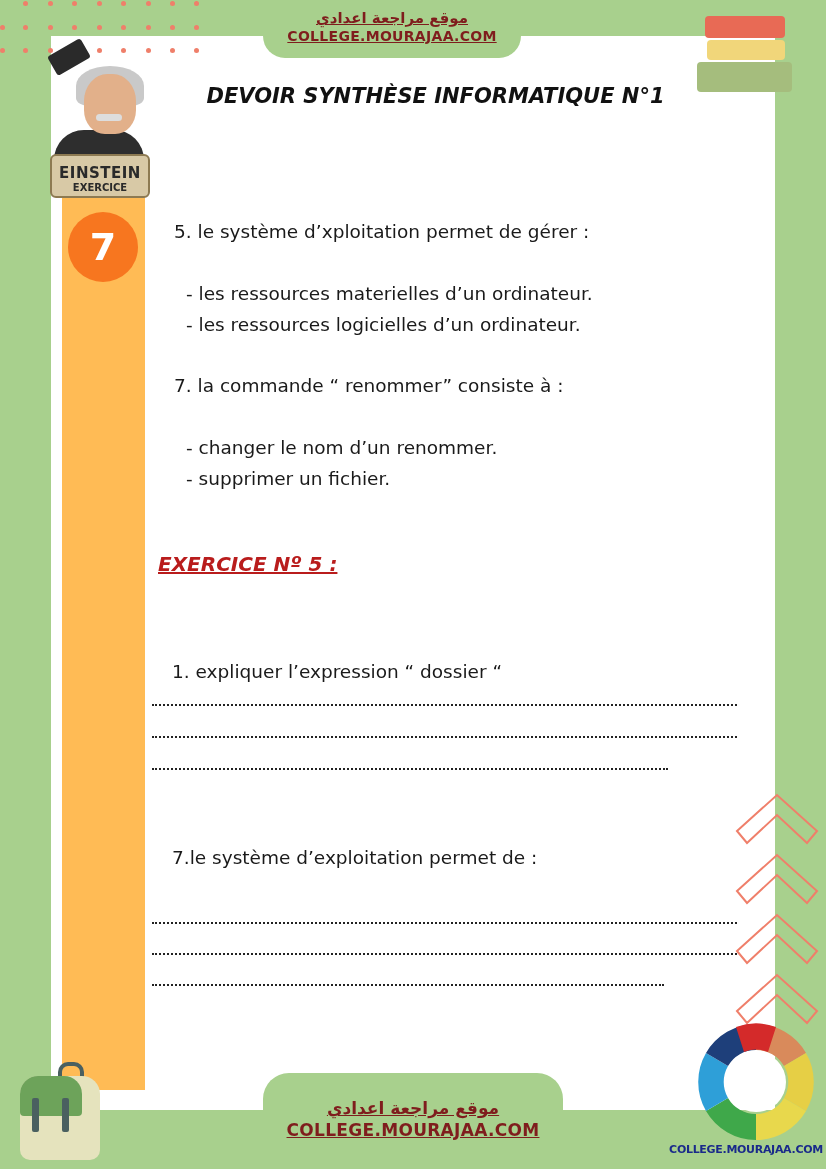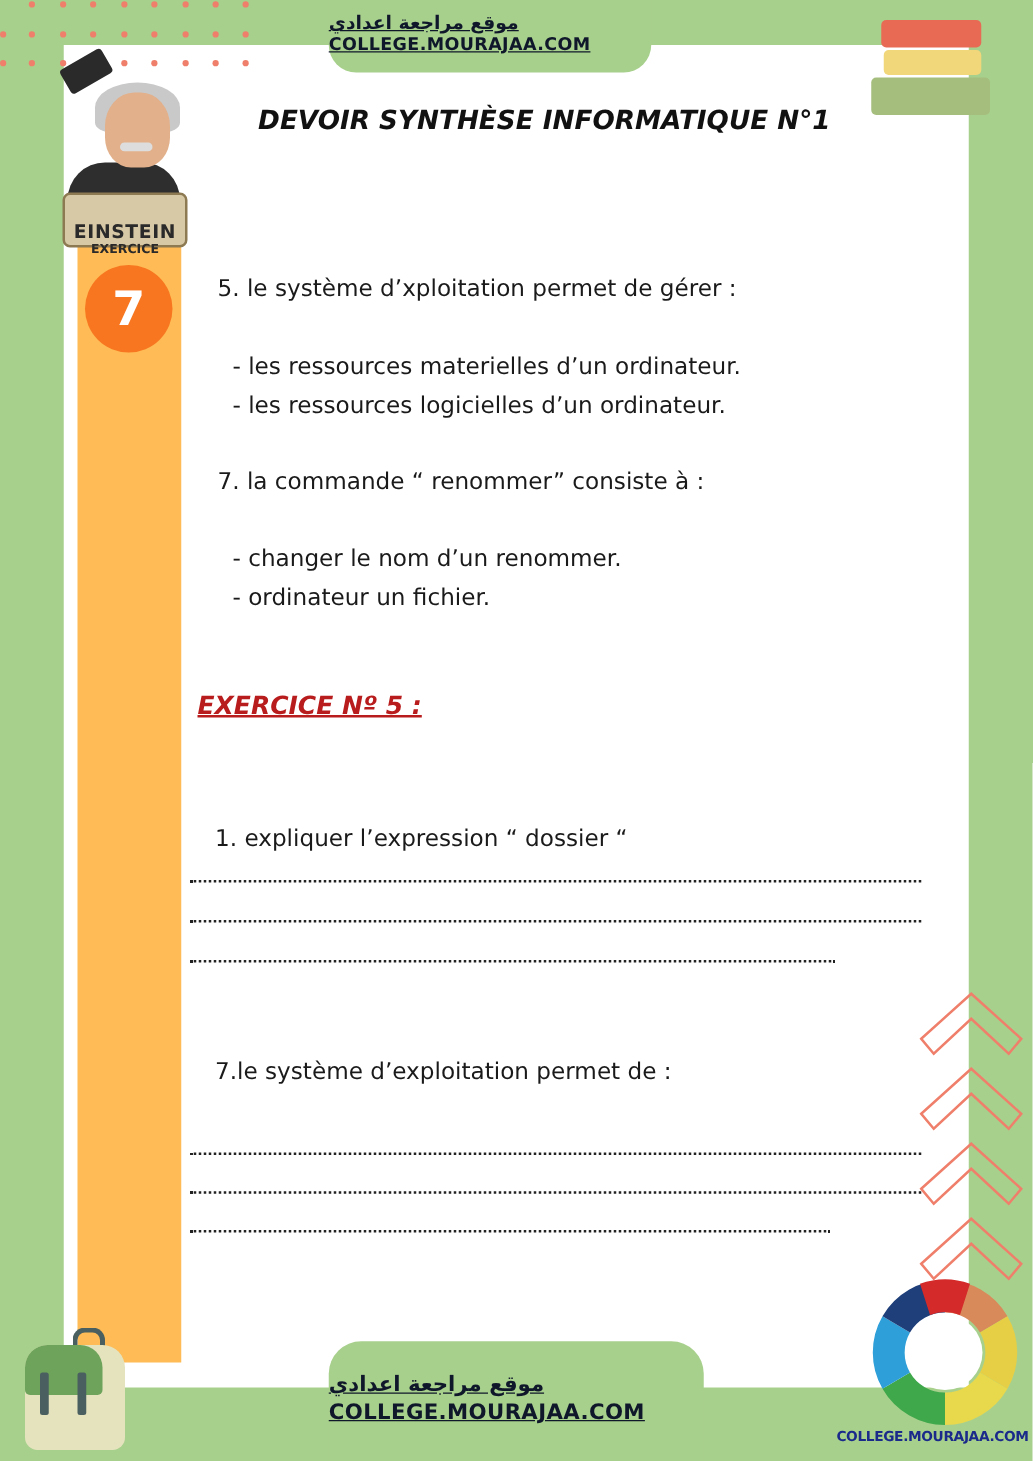--- a/index.html
+++ b/index.html
@@ -10,21 +10,21 @@
   }
   .sheet {
     position:absolute; left:51px; top:36px; width:724px; height:1074px;
     background:#ffffff;
   }
   .dots { position:absolute; left:0; top:0; width:200px; height:56px; }
   .dot { position:absolute; width:5px; height:5px; border-radius:50%; background:#ef7f6a; }
   .banner {
     position:absolute; left:263px; width:258px; height:58px;
     background:#a8d08d; border-radius:0 0 22px 22px;
-    text-align:left; color:#0f172a;
+    text-align:center; color:#7f1d1d;
   }
   .banner-top { top:0; }
   .banner-bottom { top:1073px; width:300px; left:263px; height:96px; border-radius:26px 26px 0 0; }
   .banner .ar { display:block; font-family:"DejaVu Sans", sans-serif; font-weight:bold; font-size:15px; text-decoration:underline; line-height:18px; padding-top:9px; }
   .banner .en { display:block; font-family:"DejaVu Sans", sans-serif; font-weight:bold; font-size:14px; text-decoration:underline; line-height:18px; letter-spacing:0.3px; }
   .banner-bottom .ar { padding-top:24px; font-size:17px; line-height:22px;}
   .banner-bottom .en { font-size:17px; line-height:22px;}
 
   .strip {
     position:absolute; left:62px; top:195px; width:83px; height:895px;
@@ -51,21 +51,21 @@
   .logo .head { position:absolute; left:38px; top:32px; width:52px; height:60px; background:#e2b08a; border-radius:45% 45% 40% 40%; }
   .logo .hair { position:absolute; left:30px; top:24px; width:68px; height:40px; background:#c9c9c9; border-radius:50% 50% 20% 20%; }
   .logo .stache { position:absolute; left:50px; top:72px; width:26px; height:7px; background:#ddd; border-radius:6px; }
   .logo .body { position:absolute; left:8px; top:88px; width:90px; height:50px; background:#2e2e2e; border-radius:30px 30px 0 0; }
   .logo .cap { position:absolute; left:4px; top:4px; width:38px; height:22px; background:#2a2a2a; transform:rotate(-30deg); border-radius:3px; }
   .logo .plate {
     position:absolute; left:4px; top:112px; width:96px; height:40px; background:#d8c9a6;
     border:2px solid #8d7a52; border-radius:6px; text-align:center; color:#2a2a2a;
     font-family:"DejaVu Sans", sans-serif; font-weight:bold;
   }
-  .logo .plate .l1 { display:block; font-size:15px; line-height:18px; padding-top:20px; letter-spacing:0.5px;}
+  .logo .plate .l1 { display:block; font-size:15px; line-height:18px; padding-top:8px; letter-spacing:0.5px;}
   .logo .plate .l2 { display:block; font-size:10px; line-height:12px; }
 
   
   .books { position:absolute; left:695px; top:10px; width:105px; height:85px; }
   .book { position:absolute; border-radius:4px; }
   .b1 { left:10px; top:6px; width:80px; height:22px; background:#e86a55; }
   .b2 { left:12px; top:30px; width:78px; height:20px; background:#f1d67a; }
   .b3 { left:2px; top:52px; width:95px; height:30px; background:#a5bd7d; }
 
   
@@ -148,21 +148,21 @@
 <div class="badge">7</div>
 
 <div class="title">DEVOIR SYNTHÈSE INFORMATIQUE N°1</div>
 
 <div class="txt" style="left:174px;top:221px">5. le système d’xploitation permet de gérer :</div>
 <div class="txt" style="left:186px;top:283px">- les ressources materielles d’un ordinateur.</div>
 <div class="txt" style="left:186px;top:314px">- les ressources logicielles d’un ordinateur.</div>
 
 <div class="txt" style="left:174px;top:375px">7. la commande “ renommer” consiste à :</div>
 <div class="txt" style="left:186px;top:437px">- changer le nom d’un renommer.</div>
-<div class="txt" style="left:186px;top:468px">- ordinateur un fichier.</div>
+<div class="txt" style="left:186px;top:468px">- supprimer un fichier.</div>
 
 <div class="exo" style="left:158px;top:552px">EXERCICE Nº 5 :</div>
 
 <div class="txt" style="left:172px;top:661px">1. expliquer l’expression “ dossier “</div>
 <div class="dotline" style="left:152px;top:704px;width:585px"></div>
 <div class="dotline" style="left:152px;top:736px;width:585px"></div>
 <div class="dotline" style="left:152px;top:768px;width:516px"></div>
 
 <div class="txt" style="left:172px;top:847px">7.le système d’exploitation permet de  :</div>
 <div class="dotline" style="left:152px;top:922px;width:585px"></div>

